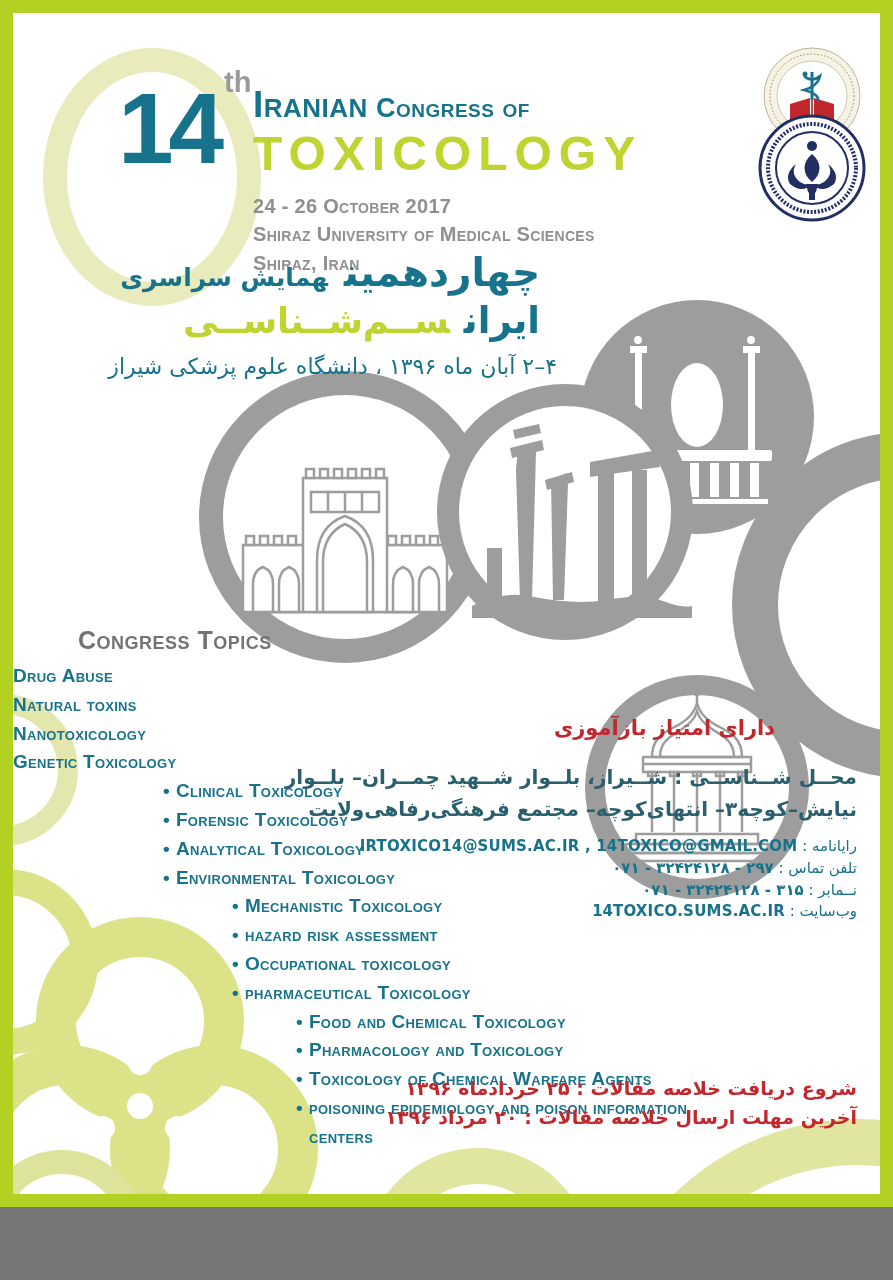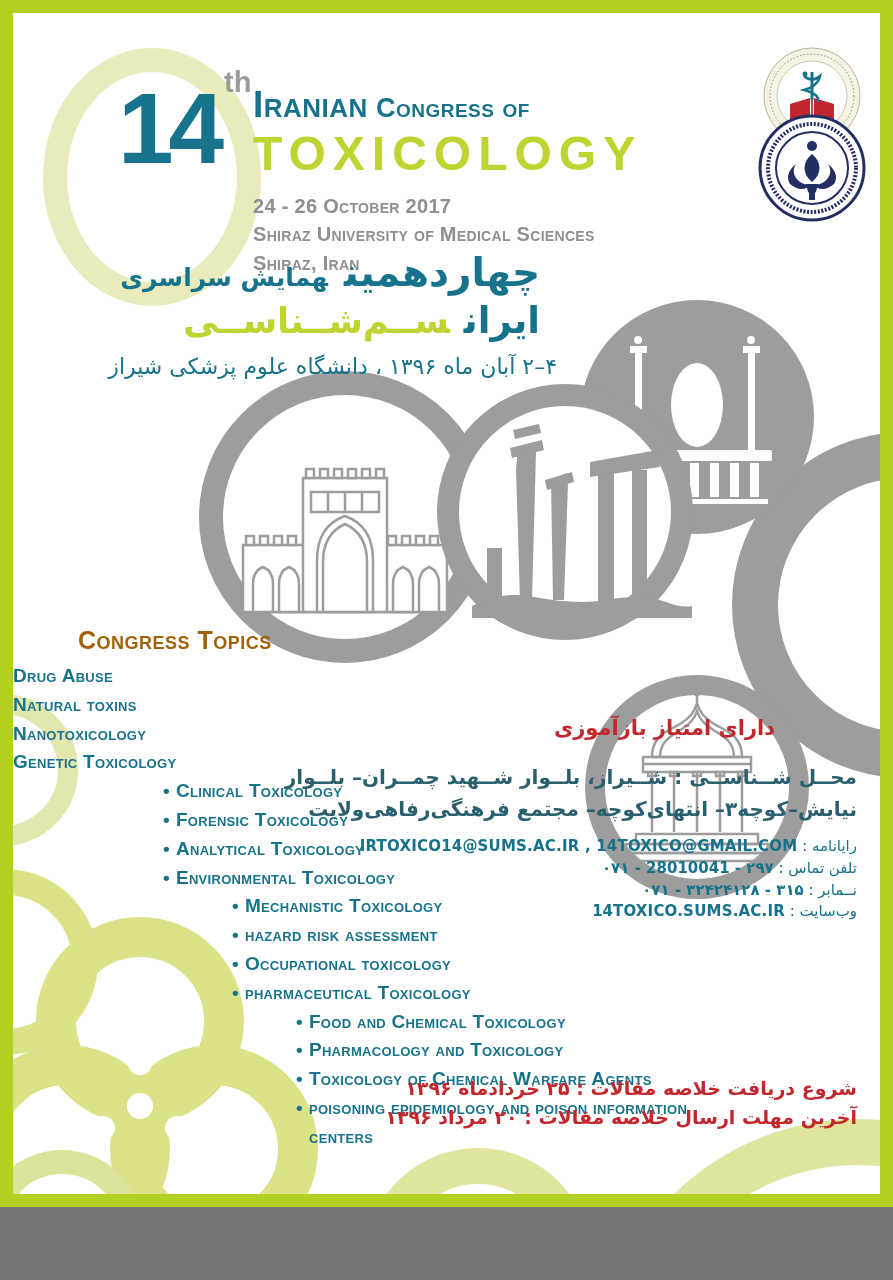--- a/index.html
+++ b/index.html
@@ -26,21 +26,21 @@
   
   .fa{font-family:"DejaVu Sans",sans-serif;direction:rtl;text-align:right;}
   .fa1{top:250px;right:353px;color:var(--teal);white-space:nowrap;}
   .fa1 .ordinal{font-size:39px;font-weight:700;margin-left:16px;}
   .fa1 .rest{font-size:25px;font-weight:700;}
   .fa2{top:299px;right:353px;white-space:nowrap;}
   .fa2 .iran{font-size:37px;font-weight:700;color:var(--teal);margin-left:14px;}
   .fa2 .tox{font-size:35px;font-weight:700;color:var(--lime);}
   .fa3{top:354px;right:336px;color:var(--teal);font-size:22px;white-space:nowrap;}
   
-  .topics-heading{left:78px;top:626px;font-size:25px;font-weight:700;color:#a16207;letter-spacing:0.5px;}
+  .topics-heading{left:78px;top:626px;font-size:25px;font-weight:700;color:#737373;letter-spacing:0.5px;}
   .topics-list{left:0;top:662px;list-style:none;width:620px;}
   .topics-list li{line-height:28.8px;font-size:19px;font-weight:700;color:var(--teal);letter-spacing:0.3px;white-space:nowrap;}
   .lv0{} .lv1{padding-left:163px;} .lv2{padding-left:232px;} .lv3{padding-left:296px;}
   .no-bullet{padding-left:309px;}
   .bullet{margin-right:6px;}
   
   .cme{top:716px;right:118px;color:var(--red);font-size:21px;font-weight:700;white-space:nowrap;}
   .venue{top:762px;right:36px;color:var(--teal-dark);font-size:20px;font-weight:700;line-height:1.58;white-space:nowrap;}
   .contact{top:836px;right:36px;font-size:15px;color:var(--teal);line-height:1.45;}
   .contact .row{white-space:nowrap;}
@@ -261,21 +261,21 @@
     <div>نیایش–کوچه۳– انتهای‌کوچه– مجتمع فرهنگی‌رفاهی‌ولایت</div>
   </div>
 
   <div class="txt fa contact">
     <div class="row">
       <span class="label">رایانامه :</span>
       <span class="val" dir="ltr">IRTOXICO14@SUMS.AC.IR , 14TOXICO@GMAIL.COM</span>
     </div>
     <div class="row">
       <span class="label">تلفن تماس :</span>
-      <span class="val">۲۹۷ - 28010041 - ۰۷۱</span>
+      <span class="val">۲۹۷ - ۳۲۴۲۴۱۲۸ - ۰۷۱</span>
     </div>
     <div class="row">
       <span class="label">نــمابر :</span>
       <span class="val">۳۱۵ - ۳۲۴۲۴۱۲۸ - ۰۷۱</span>
     </div>
     <div class="row">
       <span class="label">وب‌سایت :</span>
       <span class="val" dir="ltr">14TOXICO.SUMS.AC.IR</span>
     </div>
   </div>

